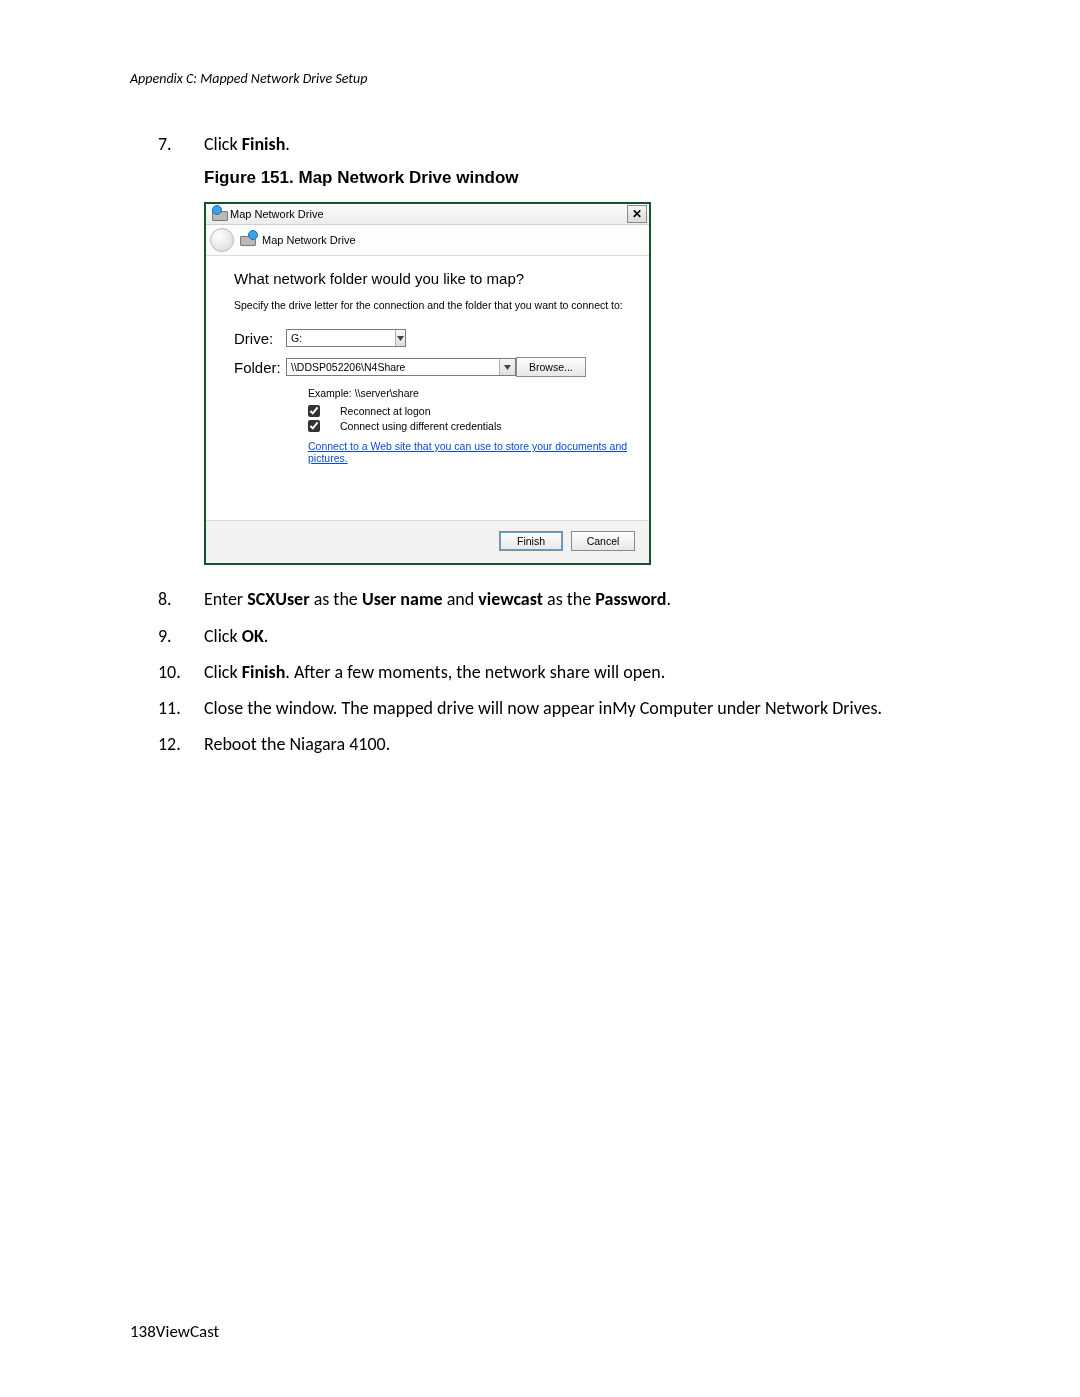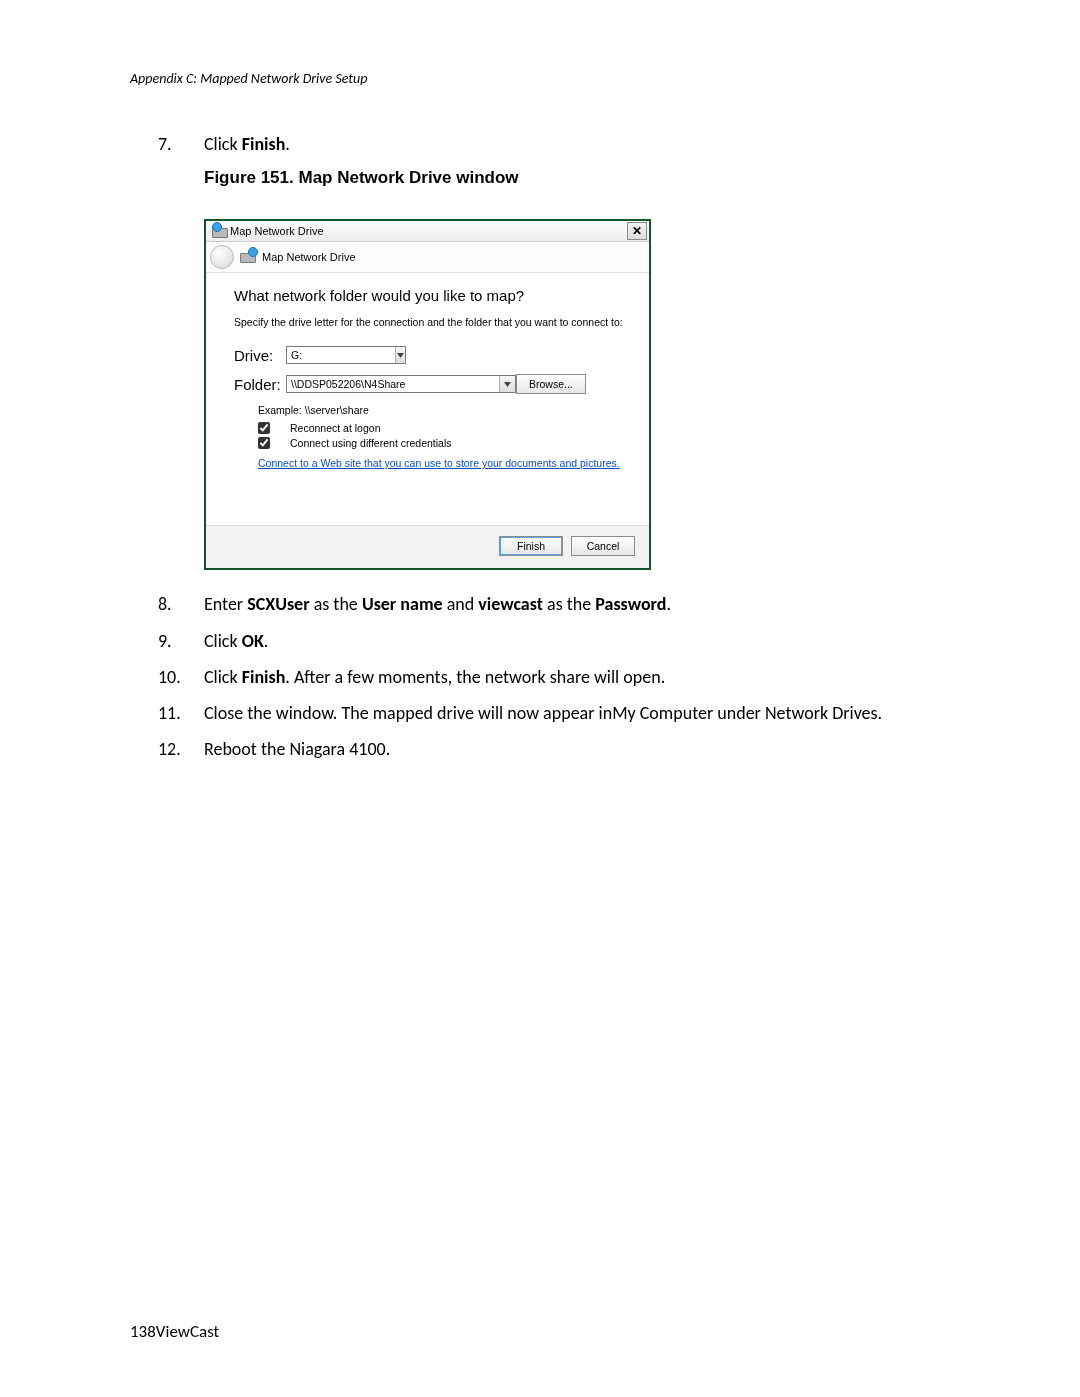--- a/index.html
+++ b/index.html
@@ -39,21 +39,21 @@
     flex: 0 0 28px;
     text-align: left;
   }
   .step-body {
     flex: 1;
   }
   .figure-caption {
     font-family: Arial, Helvetica, sans-serif;
     font-weight: bold;
     font-size: 17px;
-    margin: 8px 0 31px 0;
+    margin: 8px 0 14px 0;
   }
   .figure-indent {
     margin-left: 46px;
   }
 
   
   .dialog {
     width: 447px;
     border: 2px solid #14532d;
     background: #fff;
@@ -183,21 +183,21 @@
   .browse-btn {
     height: 20px;
     padding: 0 12px;
     border: 1px solid #8a8a8a;
     background: linear-gradient(#fefefe, #e7e7e7);
     font-family: inherit;
     font-size: 10.5px;
     cursor: pointer;
   }
   .subcol {
-    margin-left: 24px;
+    margin-left: 74px;
     font-size: 10.5px;
   }
   .subcol .ex { margin: 2px 0 6px 0; }
   .cb-row {
     display: flex;
     align-items: center;
     gap: 20px;
     margin: 3px 0;
   }
   .cb-row input[type=checkbox]{

